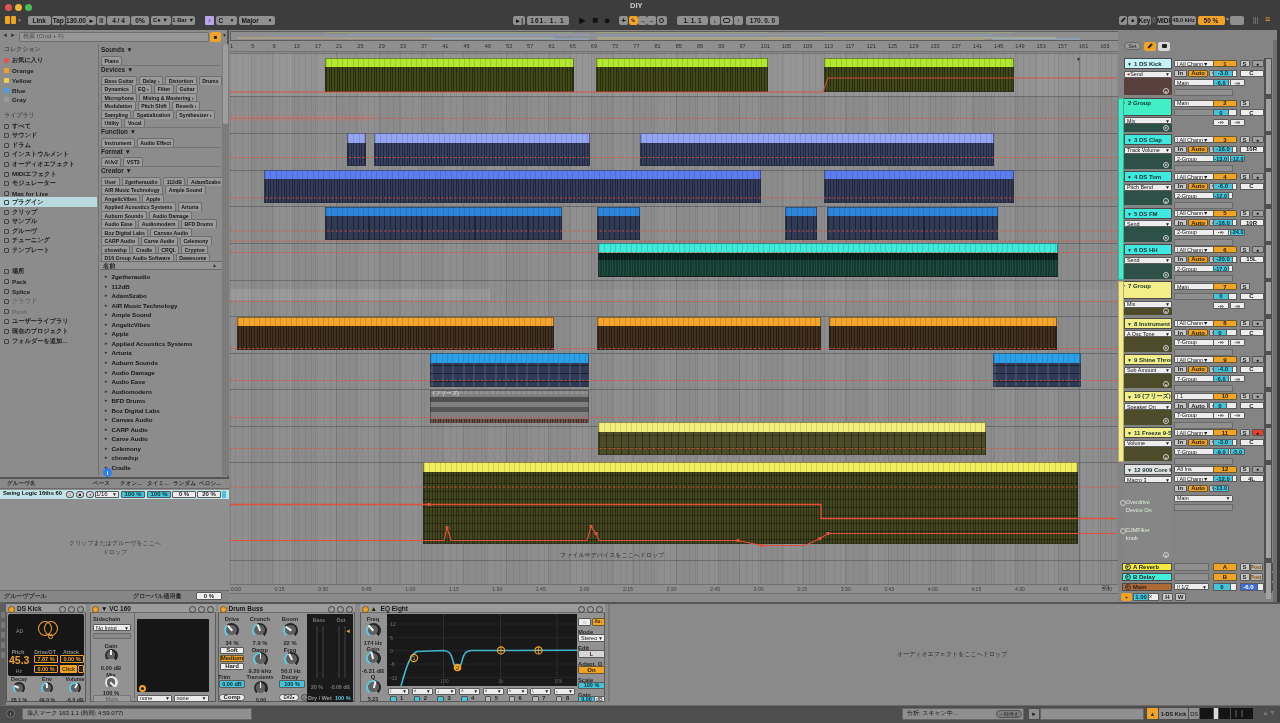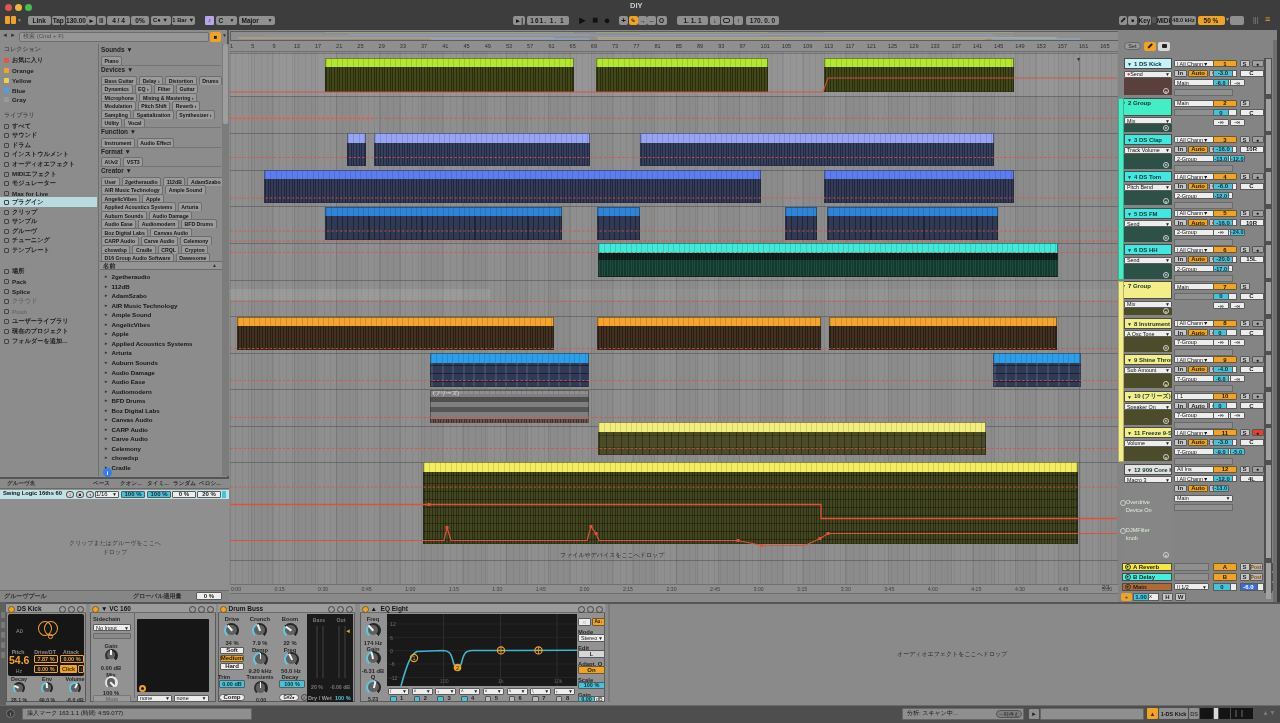--- a/index.html
+++ b/index.html
@@ -655,21 +655,21 @@
     <span style="display:inline-block;width:7px;height:7px;border:1px solid #444;border-radius:50%;margin-left:2px;"></span>
   </div>
 <div style="left:8px;top:613.5px;width:76px;height:62px;background:#161616;border-radius:2px;"></div>
 <div class="t" style="left:16px;top:629px;width:12px;height:7px;color:#9a9a9a;font-size:5.5px;">A0</div>
 <div style="left:38px;top:621px;width:14px;height:15px;border:1.3px solid #f0a325;border-radius:50%;"></div>
 <div style="left:43.5px;top:621px;width:14px;height:15px;border:1.3px solid #f0a325;border-radius:50%;"></div>
 <div style="left:48px;top:634px;width:4.5px;height:4.5px;border:1.1px solid #f0a325;border-radius:50%;"></div>
 <div style="left:8px;top:649px;width:20px;height:7px;color:#8f8f8f;font-size:5.2px;font-weight:bold;text-align:center;">Pitch</div>
 <div style="left:30px;top:649px;width:30px;height:7px;color:#8f8f8f;font-size:5.2px;font-weight:bold;text-align:center;">Drive/OT</div>
 <div style="left:60px;top:649px;width:22px;height:7px;color:#8f8f8f;font-size:5.2px;font-weight:bold;text-align:center;">Attack</div>
-<div class="t" style="left:9px;top:655px;width:26px;height:12px;color:#f0a325;font-size:10.5px;font-weight:bold;">54.6</div>
+<div class="t" style="left:9px;top:655px;width:26px;height:12px;color:#f0a325;font-size:10.5px;font-weight:bold;">45.3</div>
 <div style="left:12px;top:668px;width:14px;height:6px;color:#8f8f8f;font-size:5.2px;text-align:center;">Hz</div>
 <div style="left:34px;top:655px;width:24px;height:8px;background:#1a1a1a;border:1px solid #f0a325;border-radius:1px;color:#f0a325;font-size:5.5px;font-weight:bold;display:flex;align-items:center;justify-content:center;">7.87 %</div>
 <div style="left:60px;top:655px;width:24px;height:8px;background:#1a1a1a;border:1px solid #f0a325;border-radius:1px;color:#f0a325;font-size:5.5px;font-weight:bold;display:flex;align-items:center;justify-content:center;">0.00 %</div>
 <div style="left:34px;top:665px;width:24px;height:8px;background:#1a1a1a;border:1px solid #f0a325;border-radius:1px;color:#f0a325;font-size:5.5px;font-weight:bold;display:flex;align-items:center;justify-content:center;">0.00 %</div>
 <div style="left:60px;top:665px;width:17px;height:8px;background:#f0a325;border-radius:1px;color:#3a2800;font-size:5.5px;font-weight:bold;display:flex;align-items:center;justify-content:center;">Click</div>
 <div style="left:78px;top:665px;width:6px;height:8px;background:#1a1a1a;border:1px solid #f0a325;border-radius:1px;color:#f0a325;font-size:4.5px;display:flex;align-items:center;justify-content:center;">↑</div>
 <div style="left:8px;top:676px;width:22px;height:7px;color:#262626;font-size:5.4px;font-weight:bold;text-align:center;">Decay</div>
 <div style="left:36px;top:676px;width:22px;height:7px;color:#262626;font-size:5.4px;font-weight:bold;text-align:center;">Env</div>
 <div style="left:64px;top:676px;width:22px;height:7px;color:#262626;font-size:5.4px;font-weight:bold;text-align:center;">Volume</div>
 <div style="left:12.8px;top:681.8px;width:12.4px;height:12.4px;border-radius:50%;background:conic-gradient(from 225deg, #5ec8de 0 72.9deg, #252525 72.9deg 270deg, transparent 270deg 360deg);"></div>

